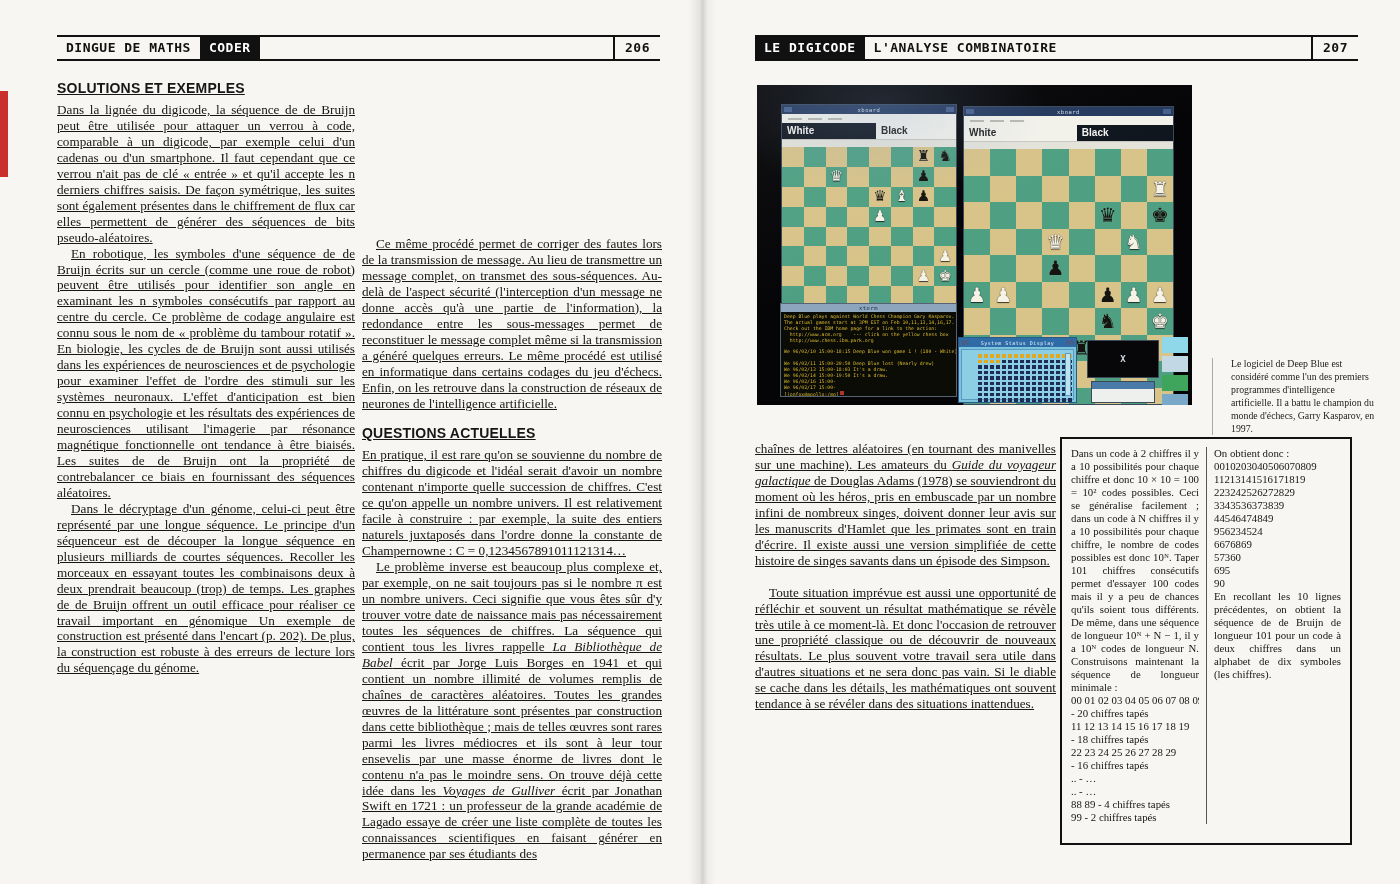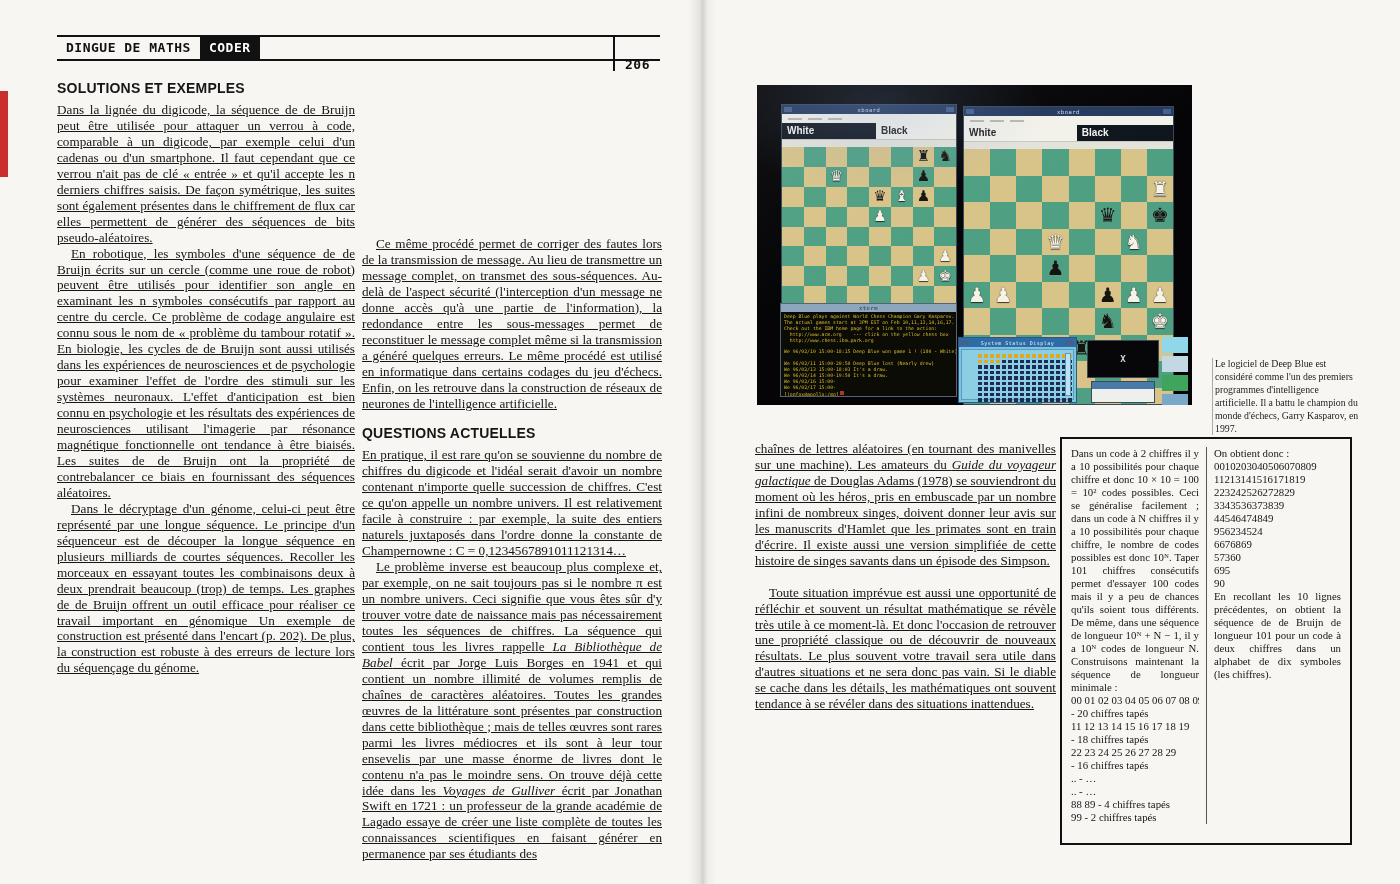--- a/index.html
+++ b/index.html
@@ -13,29 +13,29 @@
 
   
   .pagehead{position:absolute;top:35px;height:22px;display:flex;align-items:stretch;
             border-top:2px solid #111;border-bottom:2px solid #111;
             font:bold 13px/22px "DejaVu Sans Mono","Liberation Mono",monospace;letter-spacing:.5px;color:#111;}
   .pagehead.left{left:57px;width:603px;}
   .pagehead.right{left:755px;width:603px;}
   .ph-label{padding:0 9px;white-space:nowrap;}
   .ph-box{background:#111;color:#fff;padding:0 9px;white-space:nowrap;}
   .ph-fill{flex:1;}
-  .ph-num{border-left:2px solid #111;padding:17px 10px;}
+  .ph-num{border-left:2px solid #111;padding:0 10px;}
 
   
   .col{position:absolute;font:13.2px/15.95px "Liberation Serif","DejaVu Serif",serif;
        color:#161616;text-align:justify;}
   .c1l{left:57px;top:80px;width:298px;}
   .c2l{left:362px;top:236px;width:300px;}
   .c1r{left:755px;top:441px;width:301px;}
-  .colhead{font:bold 14px/17px "Liberation Sans",sans-serif;letter-spacing:.2px;margin:0 0 5px 0;text-align:left;}
+  .colhead{font:bold 14px/17px "Liberation Sans",sans-serif;letter-spacing:.2px;margin:0 0 5px 0;text-align:left;text-decoration:underline;}
   .colhead.mid{margin-top:14px;}
   .col p{margin:0;text-decoration:underline;}
   .col p.ind{text-indent:14px;}
   .col p.gap{margin-top:16px;}
 
   
   .photo{position:absolute;left:757px;top:85px;width:435px;height:320px;background:#050507;overflow:hidden;}
   .glare{position:absolute;inset:0;pointer-events:none;
          background:radial-gradient(ellipse 62% 46% at 28% 6%, rgba(120,150,195,.20), transparent 62%),
                     linear-gradient(155deg, rgba(255,255,255,.05), transparent 45%);}
@@ -92,21 +92,21 @@
   .cw-b{height:13px;background:#eef0ee;}
   .tile{position:absolute;left:405px;width:26px;height:16px;}
   .tile.t1{top:252px;background:#8fd8ea;}
   .tile.t2{top:271px;background:#c2d8e4;}
   .tile.t3{top:290px;background:#3fa45c;}
   .tile.t4{top:309px;background:#7aa8c8;}
 
   
   .caption{position:absolute;left:1212px;top:358px;width:146px;
            font:9.8px/12.9px "Liberation Serif",serif;color:#222;
-           border-left:1px solid #aaa;padding-left:2px;}
+           border-left:1px solid #aaa;padding-left:18px;}
 
   
   .encart{position:absolute;left:1060px;top:437px;width:292px;height:408px;
           border:2px solid #111;box-sizing:border-box;color:#161616;}
   .encart-title{font:bold 11px/16px "DejaVu Sans Mono","Liberation Mono",monospace;
                 letter-spacing:.3px;padding:7px 9px 5px;border-bottom:2px solid #111;}
   .encart-cols{display:flex;padding:8px 9px;font:10.8px/13px "Liberation Serif","DejaVu Serif",serif;text-align:justify;}
   .ec1{width:50%;padding-right:7px;box-sizing:border-box;}
   .ec2{width:50%;padding-left:7px;border-left:1px solid #555;box-sizing:border-box;}
   .encart p{margin:0;}
@@ -119,20 +119,26 @@
 <div class="spread">
   <div class="redtab"></div>
 
   <div class="pagehead left">
     <span class="ph-label">DINGUE DE MATHS</span>
     <span class="ph-box">CODER</span>
     <span class="ph-fill"></span>
     <span class="ph-num">206</span>
   </div>
 
+  <div class="pagehead right">
+    <span class="ph-box">LE DIGICODE</span>
+    <span class="ph-label">L'ANALYSE COMBINATOIRE</span>
+    <span class="ph-fill"></span>
+    <span class="ph-num">207</span>
+  </div>
 
   <div class="col c1l">
     <h3 class="colhead">SOLUTIONS ET EXEMPLES</h3>
     <p>Dans la lignée du digicode, la séquence de de Bruijn peut être utilisée pour attaquer un verrou à code, comparable à un digicode, par exemple celui d'un cadenas ou d'un smartphone. Il faut cependant que ce verrou n'ait pas de clé « entrée » et qu'il accepte les n derniers chiffres saisis. De façon symétrique, les suites sont également présentes dans le chiffrement de flux car elles permettent de générer des séquences de bits pseudo-aléatoires.</p>
     <p class="ind">En robotique, les symboles d'une séquence de de Bruijn écrits sur un cercle (comme une roue de robot) peuvent être utilisés pour identifier son angle en examinant les n symboles consécutifs par rapport au centre du cercle. Ce problème de codage angulaire est connu sous le nom de « problème du tambour rotatif ». En biologie, les cycles de de Bruijn sont aussi utilisés dans les expériences de neurosciences et de psychologie pour examiner l'effet de l'ordre des stimuli sur les systèmes neuronaux. L'effet d'anticipation est bien connu en psychologie et les résultats des expériences de neurosciences utilisant l'imagerie par résonance magnétique fonctionnelle ont tendance à être biaisés. Les suites de de Bruijn ont la propriété de contrebalancer ce biais en fournissant des séquences aléatoires.</p>
     <p class="ind">Dans le décryptage d'un génome, celui-ci peut être représenté par une longue séquence. Le principe d'un séquenceur est de découper la longue séquence en plusieurs milliards de courtes séquences. Recoller les morceaux en essayant toutes les combinaisons deux à deux prendrait beaucoup (trop) de temps. Les graphes de de Bruijn offrent un outil efficace pour réaliser ce travail important en génomique Un exemple de construction est présenté dans l'encart (p. 202). De plus, la construction est robuste à des erreurs de lecture lors du séquençage du génome.</p>
   </div>
 
   <div class="col c2l">
     <p class="ind">Ce même procédé permet de corriger des fautes lors de la transmission de message. Au lieu de transmettre un message complet, on transmet des sous-séquences. Au-delà de l'aspect sécurité (l'interception d'un message ne donne accès qu'à une partie de l'information), la redondance entre les sous-messages permet de reconstituer le message complet même si la transmission a généré quelques erreurs. Le même procédé est utilisé en informatique dans certains codages du jeu d'échecs. Enfin, on les retrouve dans la construction de réseaux de neurones de l'intelligence artificielle.</p>

